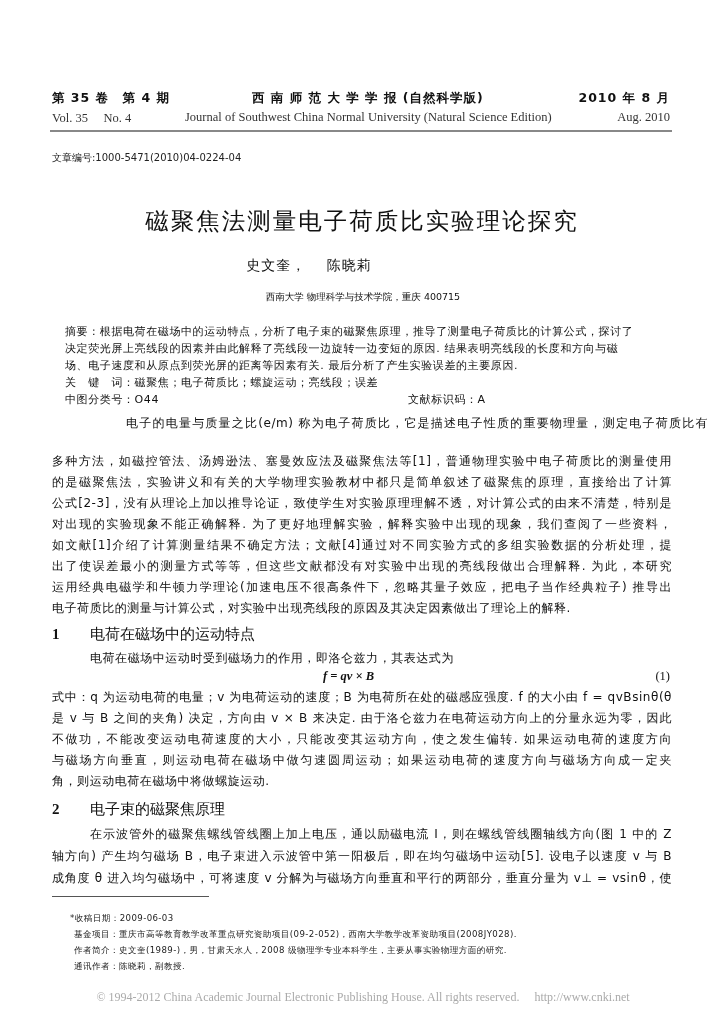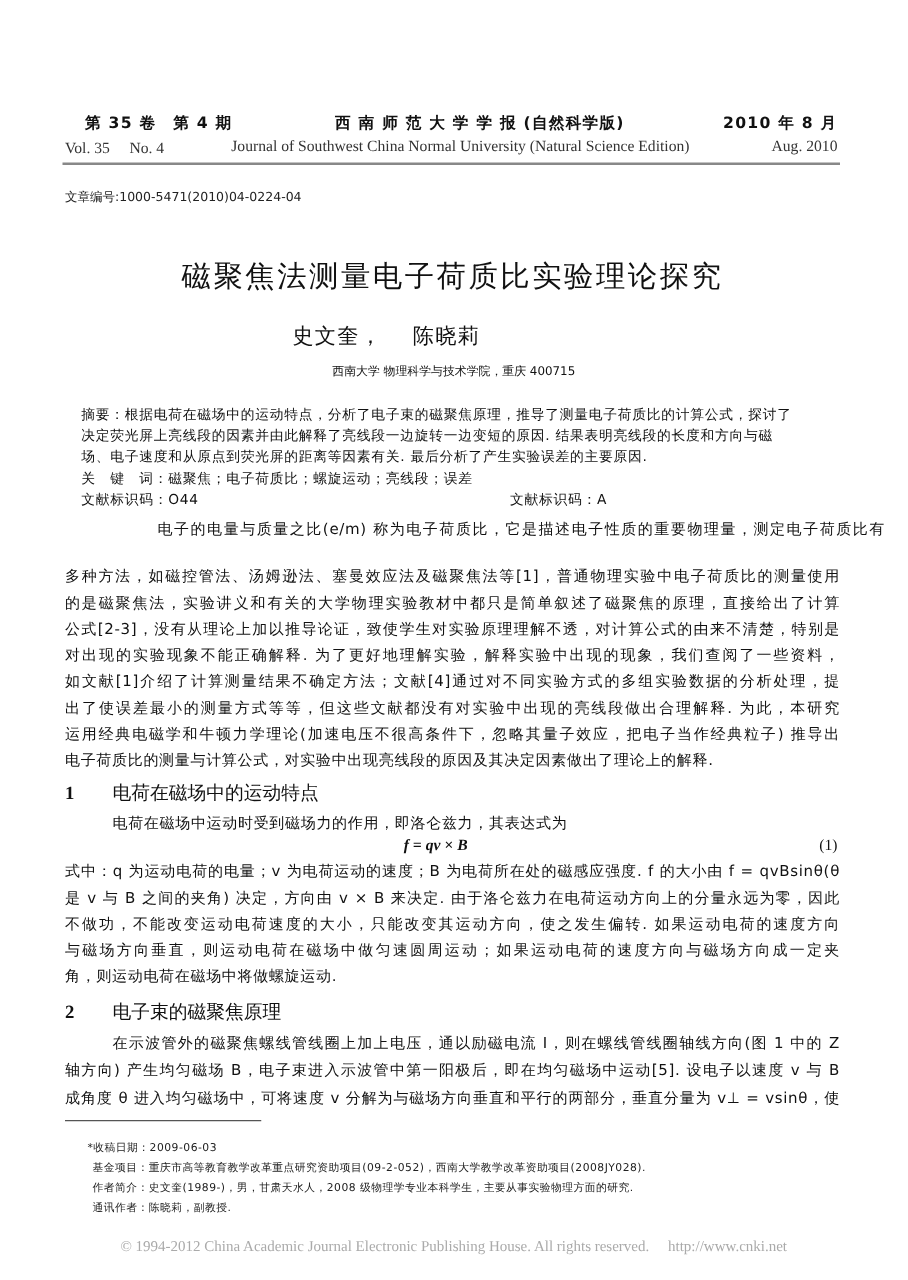--- a/index.html
+++ b/index.html
@@ -1,25 +1,25 @@
 <!DOCTYPE html>
 <html><head>
 <meta charset="utf-8">
 <style>
   html, body { margin: 0; padding: 0; background: #ffffff; }
   body { width: 726px; height: 1024px; position: relative; overflow: hidden;
          font-family: "DejaVu Sans", sans-serif; color: #111; }
   .abs { position: absolute; white-space: nowrap; }
   .serif { font-family: "Liberation Serif", "DejaVu Serif", serif; }
-  .hdr-cn { top: 90px; font-size: 12.5px; letter-spacing: 1px; font-weight: bold; margin-left: 16px; }
+  .hdr-cn { top: 90px; font-size: 12.5px; letter-spacing: 1px; font-weight: bold; }
   .hdr-en { top: 110px; font-size: 12.5px; color: #333; }
   .hdr-rule { position: absolute; left: 50px; width: 622px; top: 130px; height: 2px; background: #888; }
   .artno { left: 52px; top: 151px; font-size: 10px; color: #222; }
   .title { left: 0; width: 724px; text-align: center; top: 205px; font-size: 23.5px; letter-spacing: 2px; white-space: nowrap; }
-  .authors { left: 0; width: 618px; text-align: center; top: 257px; font-size: 17px; letter-spacing: 1px; }
+  .authors { left: 0; width: 618px; text-align: center; top: 257px; font-size: 14px; letter-spacing: 1px; }
   .affil { left: 0; width: 726px; text-align: center; top: 291px; font-size: 9.5px; }
   .abs-line { left: 65px; font-size: 11px; letter-spacing: 0.6px; }
   .body-line { left: 52px; width: 620px; font-size: 12px; letter-spacing: 0.55px; text-align: justify; text-align-last: justify; }
   .indent { left: 90px; width: 582px; }
   .lastline { text-align-last: left; }
   .sec { left: 52px; font-size: 15px; }
   .sec .num { font-family: "Liberation Serif", serif; font-weight: bold; display: inline-block; width: 38px; }
   .eq { top: 669px; font-size: 12.5px; }
   .footrule { position: absolute; left: 52px; top: 896px; width: 157px; height: 1px; background: #555; }
   .fn { left: 74px; font-size: 8.6px; letter-spacing: 0.4px; color: #222; }
@@ -41,21 +41,21 @@
 
 <div class="abs title">磁聚焦法测量电子荷质比实验理论探究</div>
 <div class="abs authors">史文奎，　 陈晓莉</div>
 <div class="abs affil">西南大学 物理科学与技术学院，重庆 400715</div>
 
 <div>
   <div class="abs abs-line" style="top:324px;">摘要：根据电荷在磁场中的运动特点，分析了电子束的磁聚焦原理，推导了测量电子荷质比的计算公式，探讨了</div>
   <div class="abs abs-line" style="top:341px;">决定荧光屏上亮线段的因素并由此解释了亮线段一边旋转一边变短的原因. 结果表明亮线段的长度和方向与磁</div>
   <div class="abs abs-line" style="top:358px;">场、电子速度和从原点到荧光屏的距离等因素有关. 最后分析了产生实验误差的主要原因.</div>
   <div class="abs abs-line" style="top:375px;">关　键　词：磁聚焦；电子荷质比；螺旋运动；亮线段；误差</div>
-  <div class="abs abs-line" style="top:392px;">文献标识码：O44</div>
+  <div class="abs abs-line" style="top:392px;">中图分类号：O44</div>
   <div class="abs abs-line" style="top:392px; left:408px;">文献标识码：A</div>
 </div>
 
 <div>
   <div class="abs body-line indent" style="top:415px;margin-left:36px;">电子的电量与质量之比(e/m) 称为电子荷质比，它是描述电子性质的重要物理量，测定电子荷质比有</div>
   <div class="abs body-line" style="top:453px;">多种方法，如磁控管法、汤姆逊法、塞曼效应法及磁聚焦法等[1]，普通物理实验中电子荷质比的测量使用</div>
   <div class="abs body-line" style="top:474px;">的是磁聚焦法，实验讲义和有关的大学物理实验教材中都只是简单叙述了磁聚焦的原理，直接给出了计算</div>
   <div class="abs body-line" style="top:495px;">公式[2-3]，没有从理论上加以推导论证，致使学生对实验原理理解不透，对计算公式的由来不清楚，特别是</div>
   <div class="abs body-line" style="top:516px;">对出现的实验现象不能正确解释. 为了更好地理解实验，解释实验中出现的现象，我们查阅了一些资料，</div>
   <div class="abs body-line" style="top:537px;">如文献[1]介绍了计算测量结果不确定方法；文献[4]通过对不同实验方式的多组实验数据的分析处理，提</div>

